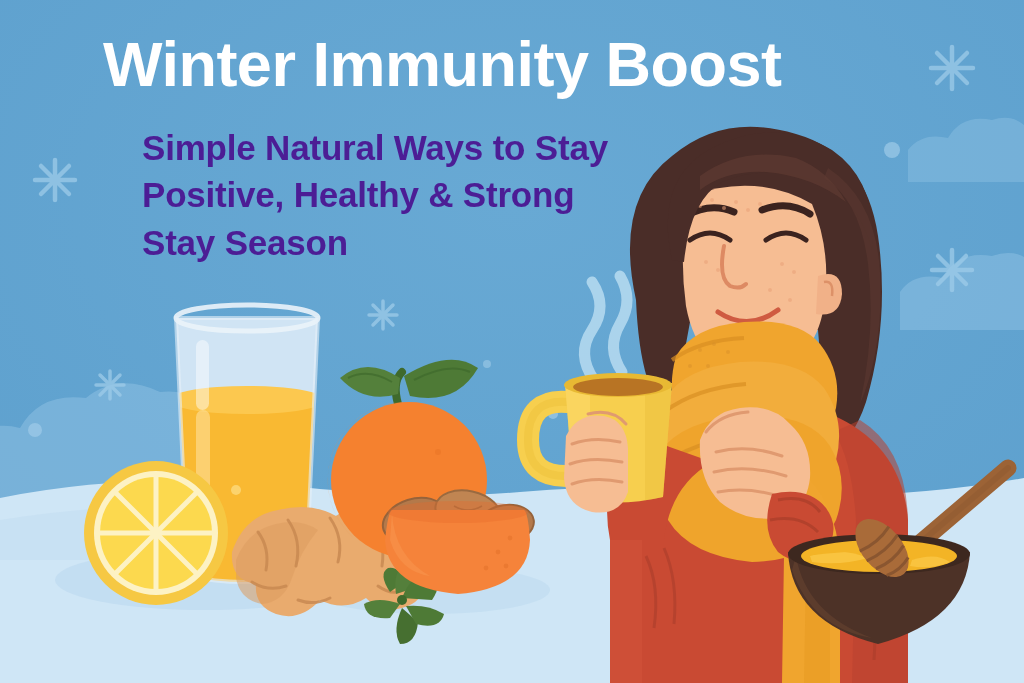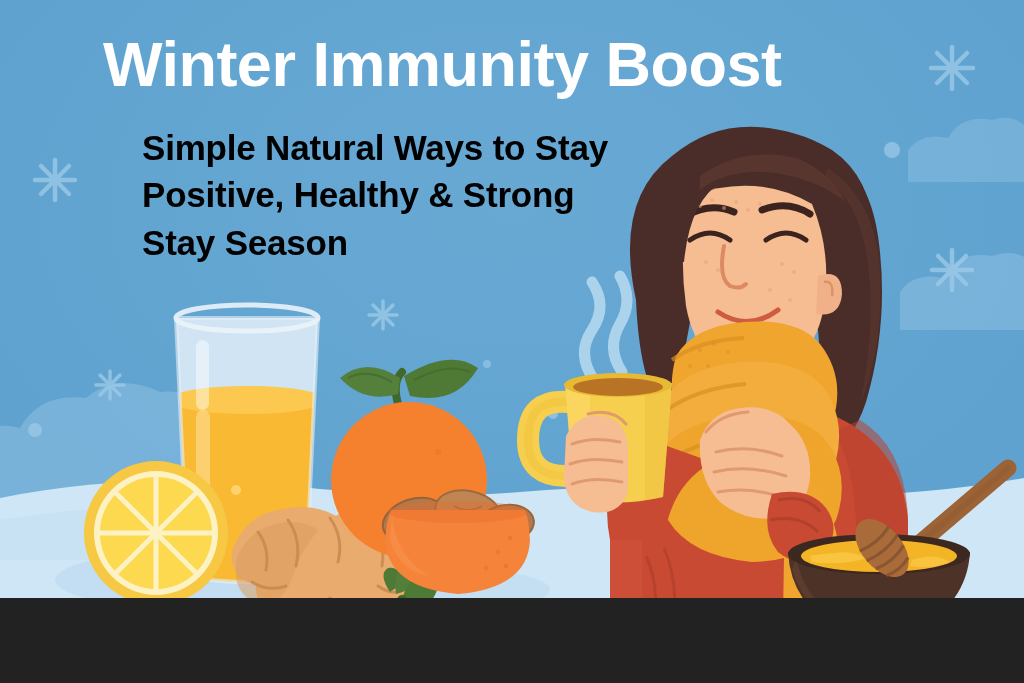--- a/index.html
+++ b/index.html
@@ -1,35 +1,35 @@
 <!DOCTYPE html>
 <html><head>
 <meta charset="utf-8">
 <title>Winter Immunity Boost</title>
 <style>
   html,body{margin:0;padding:0;background:#222;}
   *{box-sizing:border-box;}
   #poster{
     position:relative;
-    width:1024px;height:598px;
+    width:1024px;height:683px;
     overflow:hidden;
     font-family:"Liberation Sans","DejaVu Sans",sans-serif;
     background:#62a5d2;
   }
   #poster svg.layer{position:absolute;top:0;left:0;width:1024px;height:683px;display:block;}
   .textblock{position:absolute;left:0;top:0;width:1024px;height:683px;pointer-events:none;}
   .title{
     position:absolute;left:103px;top:31px;
     font-size:63px;font-weight:700;color:#ffffff;
     letter-spacing:-0.5px;line-height:1.05;
     white-space:nowrap;
   }
   .subtitle{
     position:absolute;left:142px;top:124px;
-    font-size:35px;font-weight:600;color:#000000;
+    font-size:35px;font-weight:600;color:#4c1d95;
     line-height:1.35;letter-spacing:-0.2px;
   }
   .subtitle span{display:block;}
 </style>
 </head>
 <body>
 
 <div id="poster">
 
   <svg class="layer" viewBox="0 0 1024 683">

